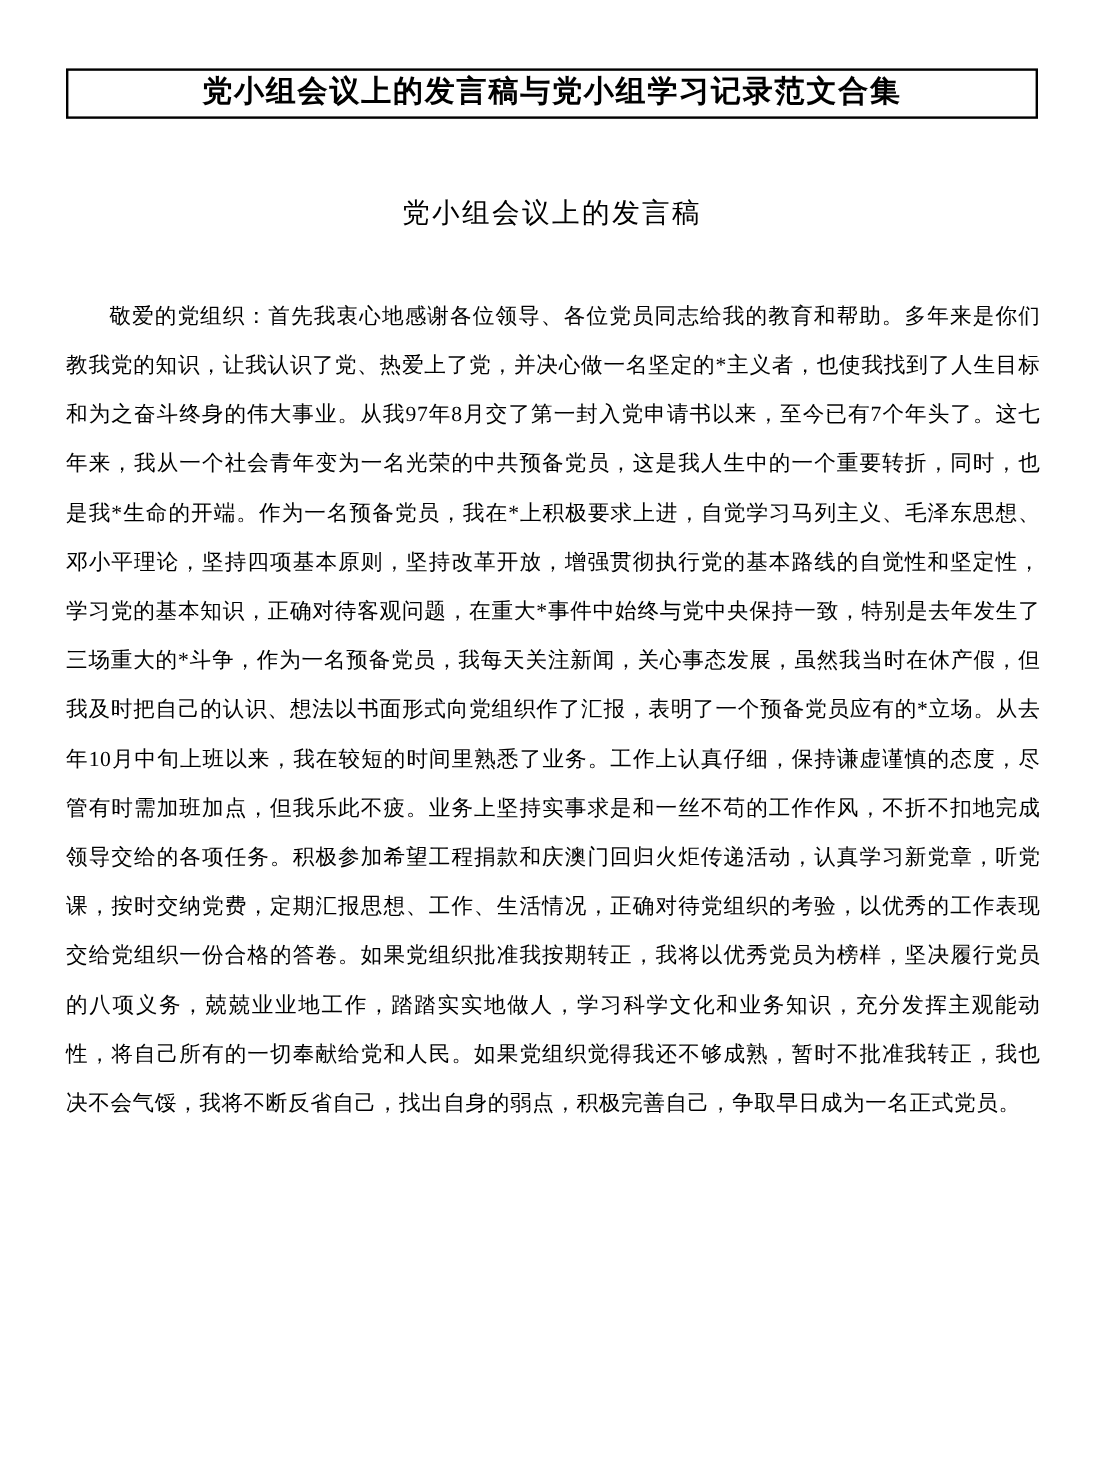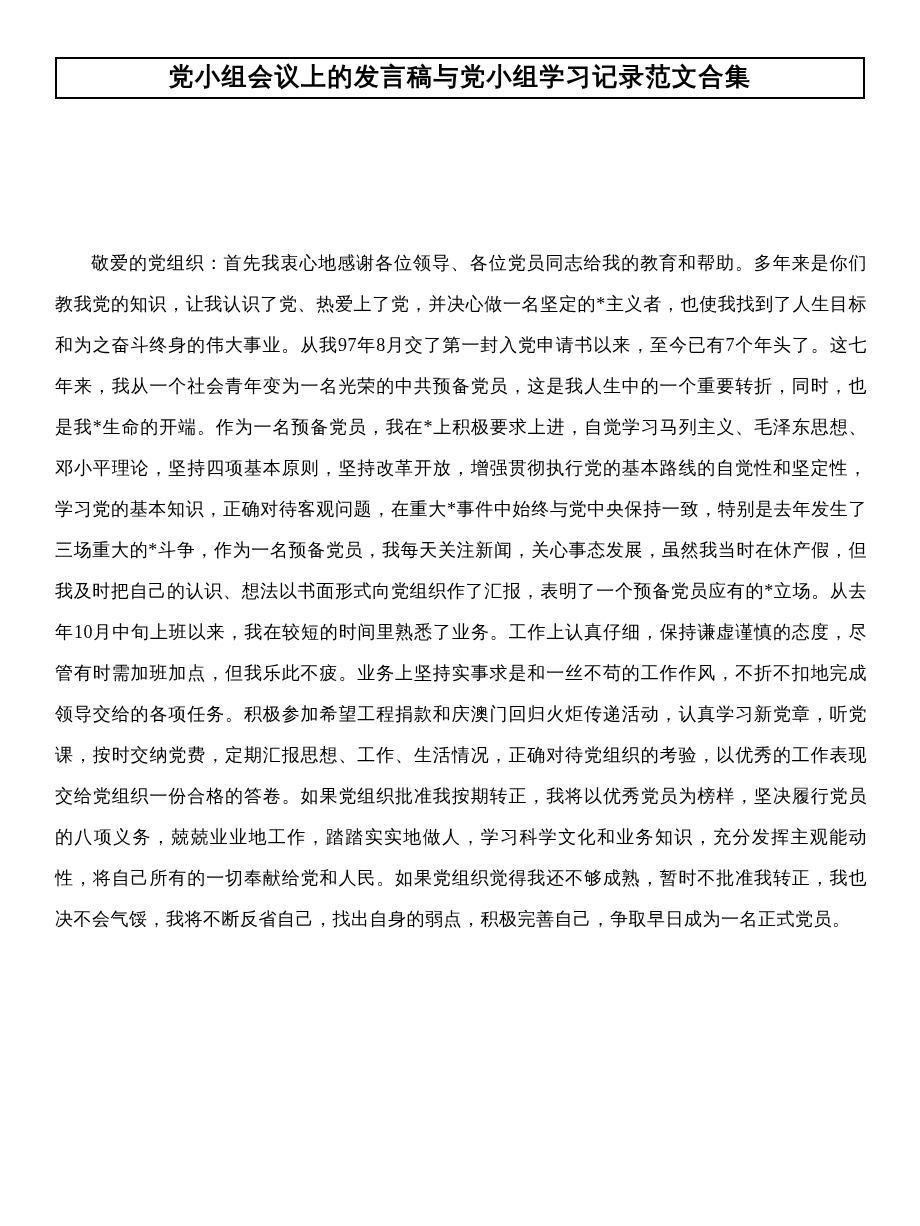--- a/index.html
+++ b/index.html
@@ -63,16 +63,17 @@
 </style>
 </head>
 <body>
 
 <div class="page">
 
   <div class="title-box">
     <span class="banner-title">党小组会议上的发言稿与党小组学习记录范文合集</span>
   </div>
 
+  <div class="article-title">党小组会议上的发言稿</div>
 
   <div class="article-body">敬爱的党组织：首先我衷心地感谢各位领导、各位党员同志给我的教育和帮助。多年来是你们教我党的知识，让我认识了党、热爱上了党，并决心做一名坚定的*主义者，也使我找到了人生目标和为之奋斗终身的伟大事业。从我97年8月交了第一封入党申请书以来，至今已有7个年头了。这七年来，我从一个社会青年变为一名光荣的中共预备党员，这是我人生中的一个重要转折，同时，也是我*生命的开端。作为一名预备党员，我在*上积极要求上进，自觉学习马列主义、毛泽东思想、邓小平理论，坚持四项基本原则，坚持改革开放，增强贯彻执行党的基本路线的自觉性和坚定性，学习党的基本知识，正确对待客观问题，在重大*事件中始终与党中央保持一致，特别是去年发生了三场重大的*斗争，作为一名预备党员，我每天关注新闻，关心事态发展，虽然我当时在休产假，但我及时把自己的认识、想法以书面形式向党组织作了汇报，表明了一个预备党员应有的*立场。从去年10月中旬上班以来，我在较短的时间里熟悉了业务。工作上认真仔细，保持谦虚谨慎的态度，尽管有时需加班加点，但我乐此不疲。业务上坚持实事求是和一丝不苟的工作作风，不折不扣地完成领导交给的各项任务。积极参加希望工程捐款和庆澳门回归火炬传递活动，认真学习新党章，听党课，按时交纳党费，定期汇报思想、工作、生活情况，正确对待党组织的考验，以优秀的工作表现交给党组织一份合格的答卷。如果党组织批准我按期转正，我将以优秀党员为榜样，坚决履行党员的八项义务，兢兢业业地工作，踏踏实实地做人，学习科学文化和业务知识，充分发挥主观能动性，将自己所有的一切奉献给党和人民。如果党组织觉得我还不够成熟，暂时不批准我转正，我也决不会气馁，我将不断反省自己，找出自身的弱点，积极完善自己，争取早日成为一名正式党员。</div>
 
 </div>
 
 </body></html>

